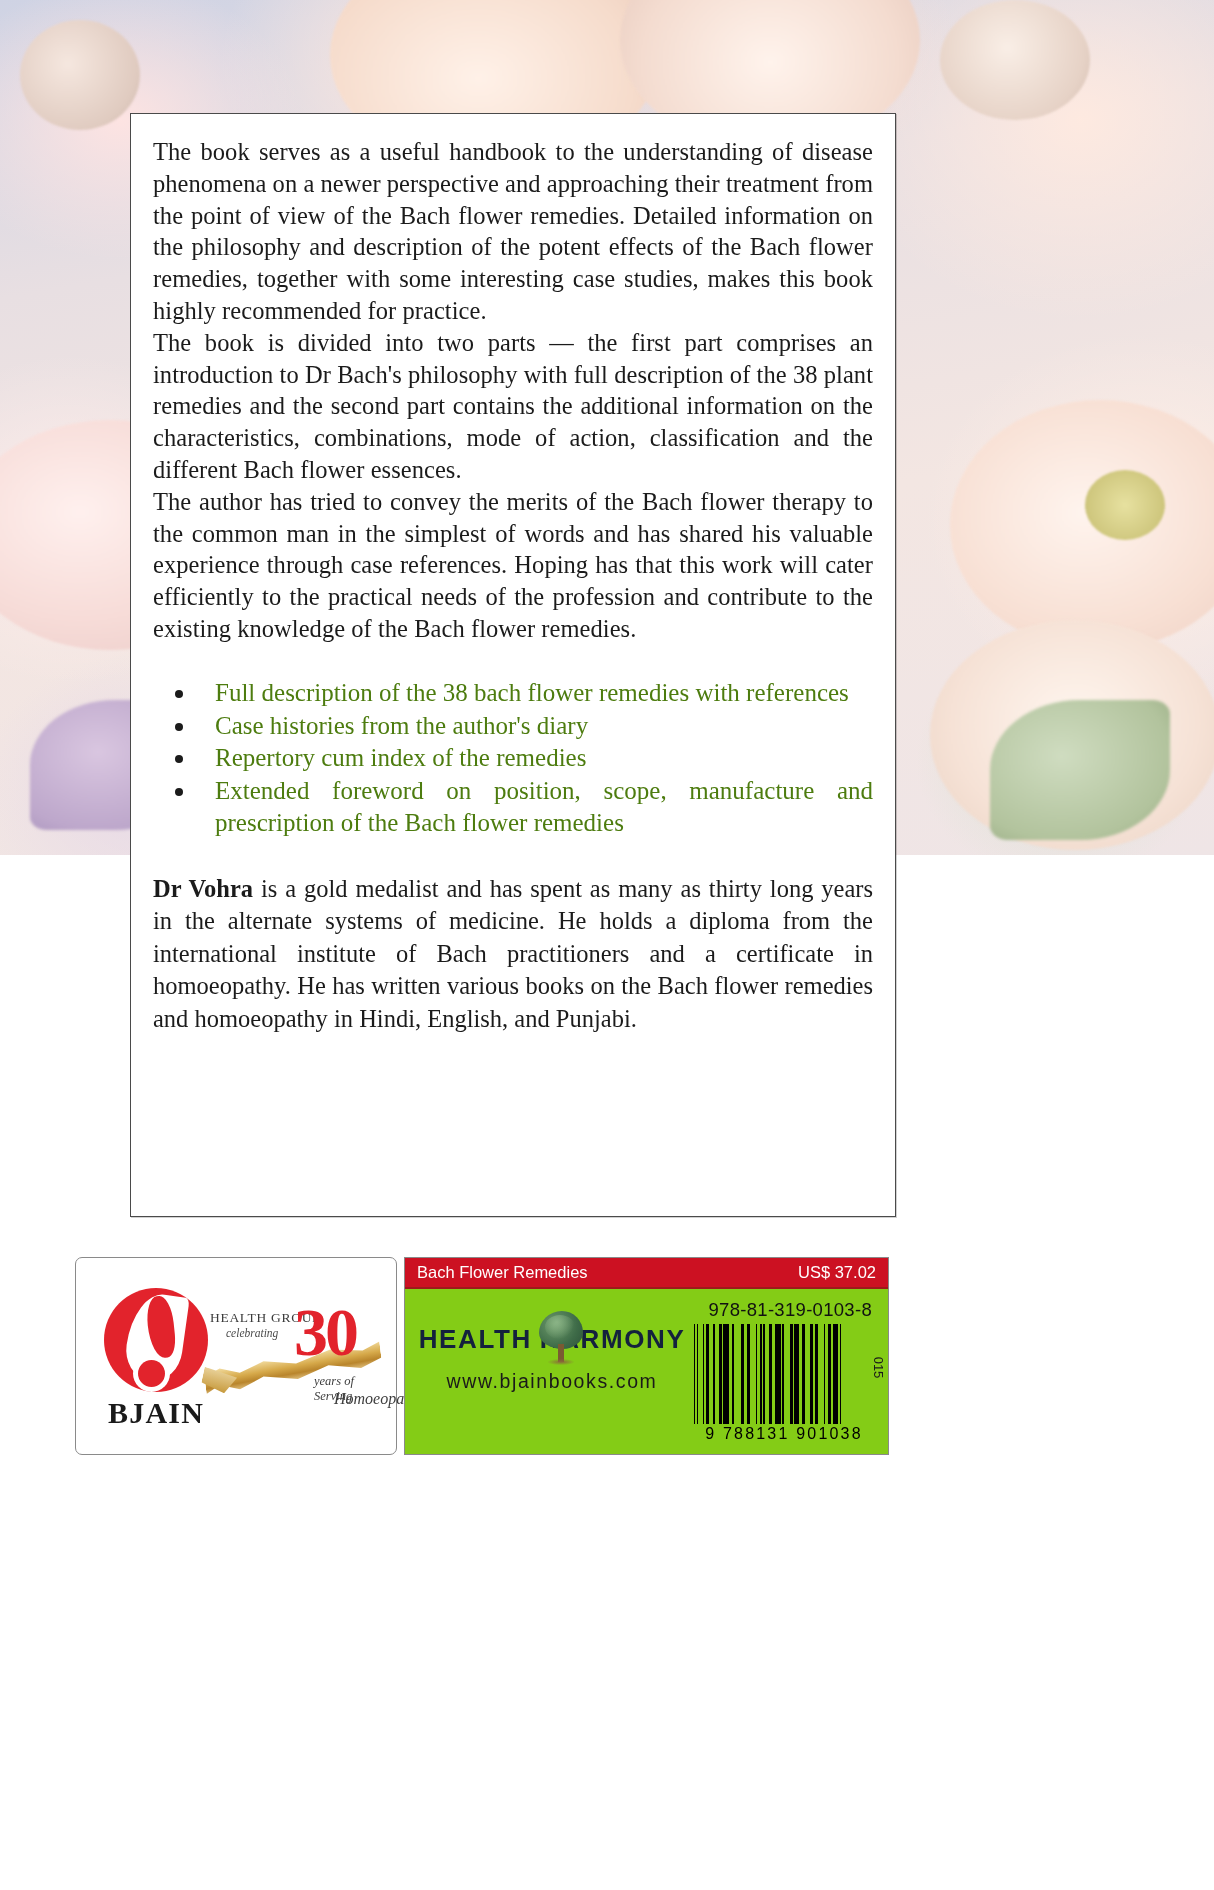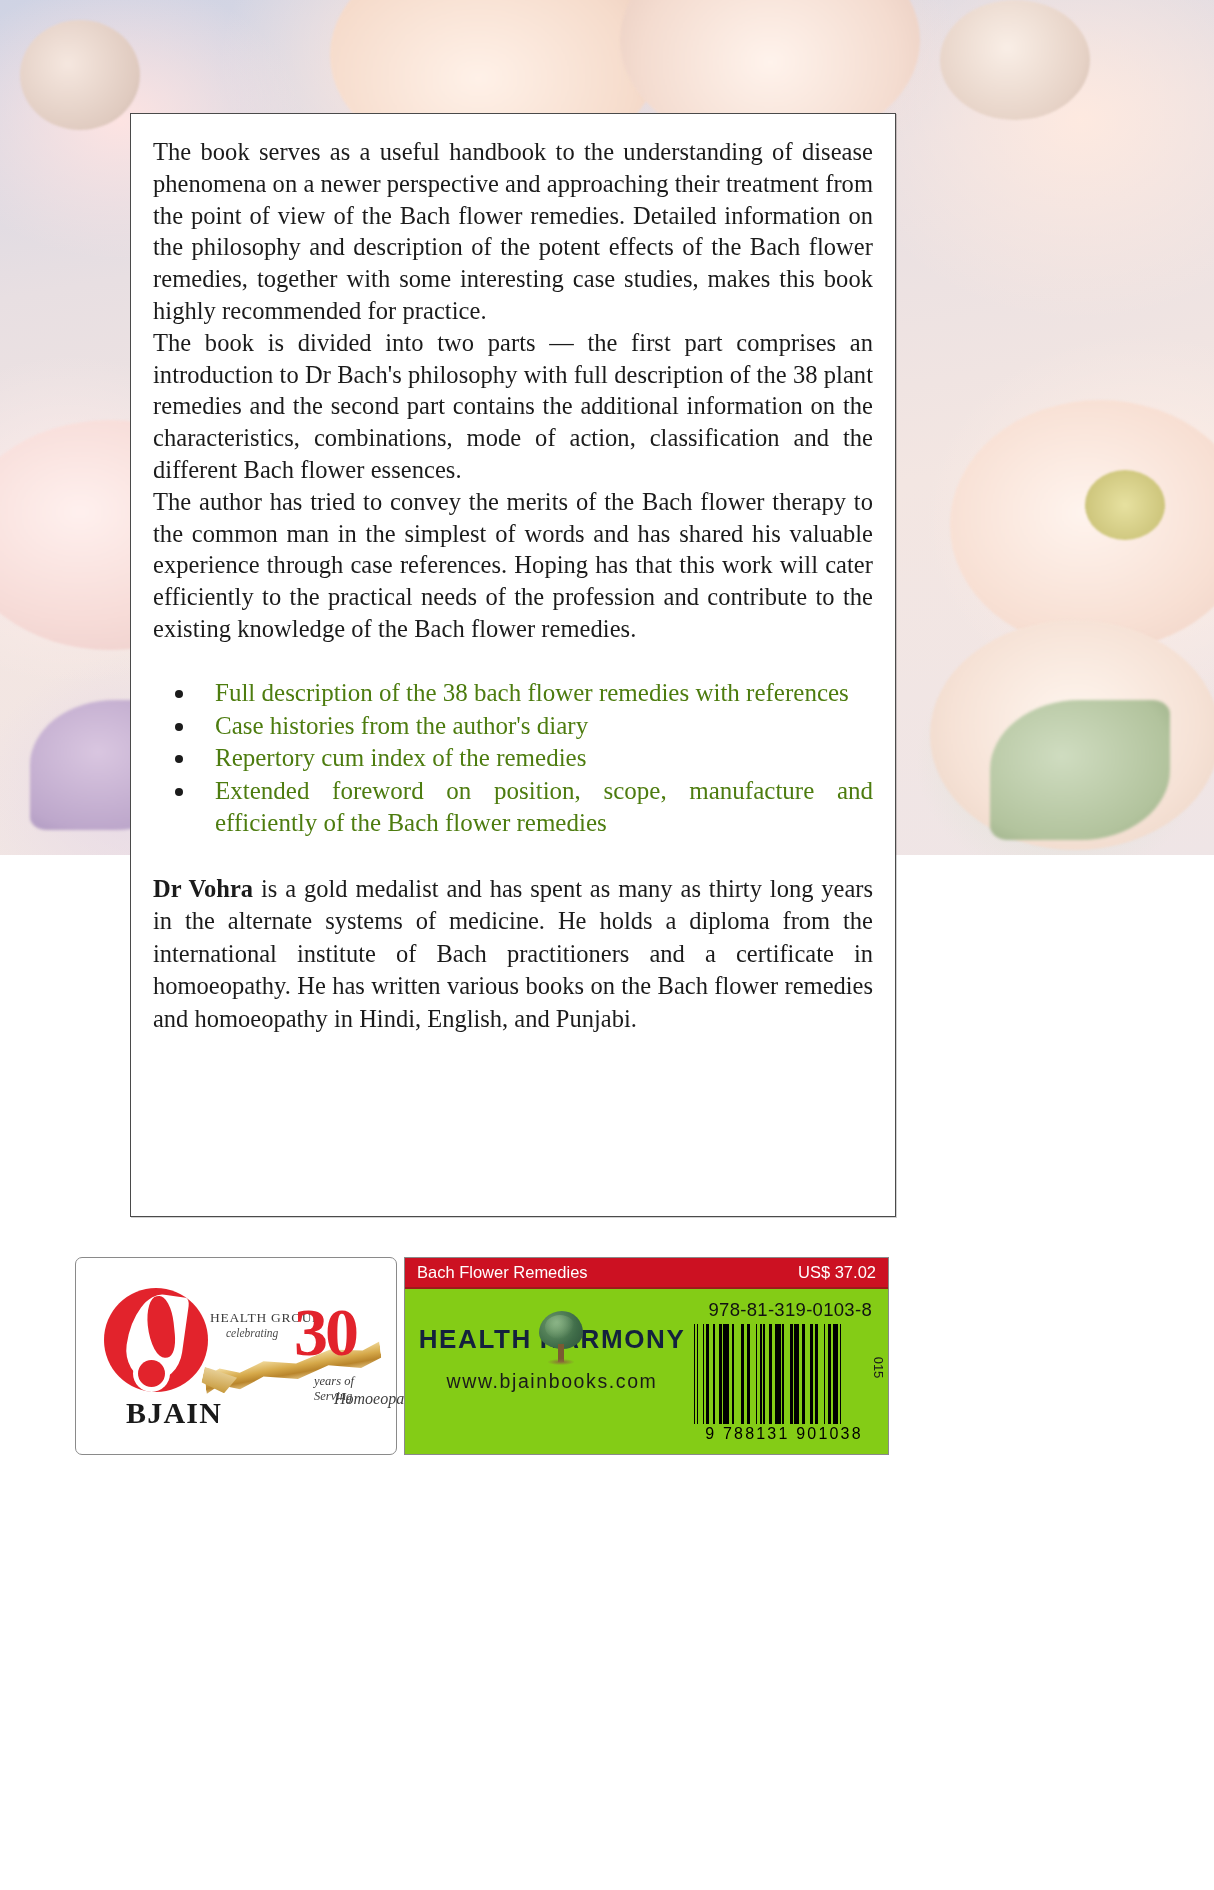--- a/index.html
+++ b/index.html
@@ -177,21 +177,21 @@
     height: 27px;
     background: #e2232c;
     border-radius: 50%;
     box-shadow: 0 0 0 5px #ffffff;
   }
   #bjain-wordmark {
     position: absolute;
     left: 14px;
     top: 138px;
     width: 132px;
-    text-align: right;
+    text-align: center;
     font-family: "Liberation Serif", serif;
     font-size: 30px;
     font-weight: bold;
     letter-spacing: 1.2px;
     color: #1a1a1a;
   }
   #anniv-emblem {
     position: absolute;
     left: 132px;
     top: 44px;
@@ -435,21 +435,21 @@
       <li class="nojustify">
         <span class="bullet-dot"></span>
         <span>Case histories from the author's diary</span>
       </li>
       <li class="nojustify">
         <span class="bullet-dot"></span>
         <span>Repertory cum index of the remedies</span>
       </li>
       <li>
         <span class="bullet-dot"></span>
-        <span>Extended foreword on position, scope, manufacture and efficiently of the Bach flower remedies</span>
+        <span>Extended foreword on position, scope, manufacture and prescription of the Bach flower remedies</span>
       </li>
     </ul>
 
     <p id="author-para"><span id="author-name">Dr Vohra</span><span> is a gold medalist and has spent as many as thirty long years in the alternate systems of medicine. He holds a diploma from the international institute of Bach practitioners and a certificate in homoeopathy. He has written various books on the Bach flower remedies and homoeopathy in Hindi, English, and Punjabi.</span></p>
   </div>
 </div>
 
 <div id="footer-row">
 
   <div id="publisher-box">

